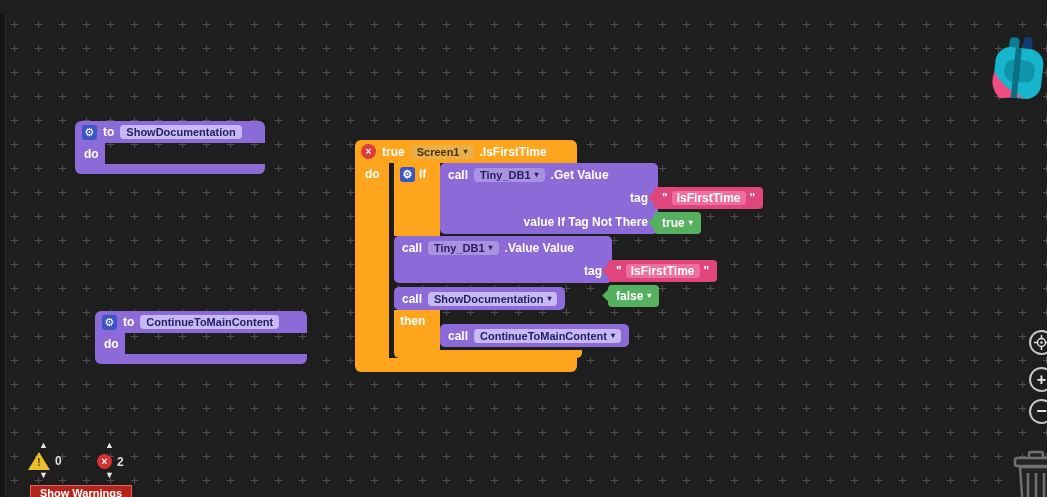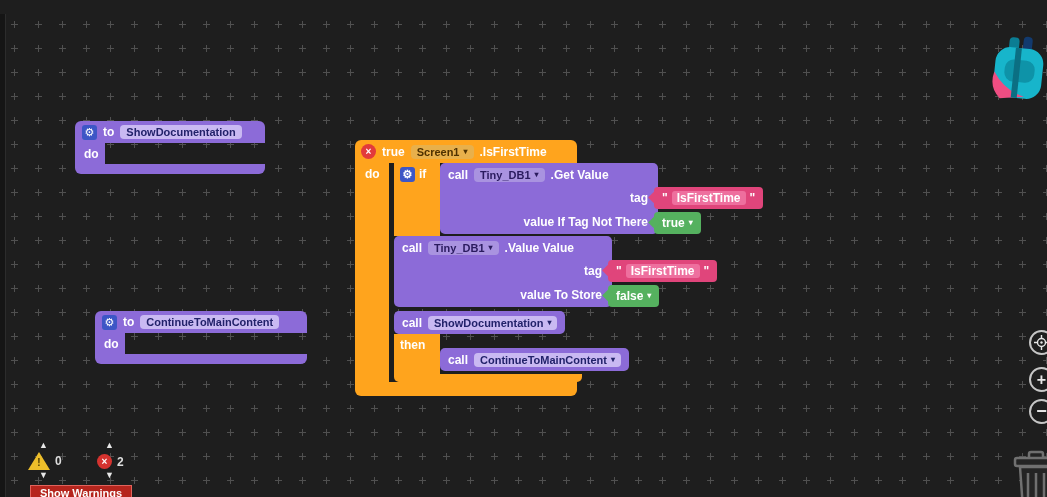--- a/index.html
+++ b/index.html
@@ -1078,23 +1078,20 @@
                     <span class="kw">call</span>
                     <span class="field purf">
                       <span>Tiny_DB1</span>
                       <span class="arrow">▾</span>
                     </span>
                     <span class="kw">.Value Value</span>
                   </div>
                   <div class="c-param">
                     <span class="kw">tag</span>
                   </div>
-                  <div class="c-param">
-                    <span class="kw">value To Store</span>
-                  </div>
                 </div>
                 <div class="valblk pinkblk v-tag">
                   <span>"</span>
                   <span class="txtfield">IsFirstTime</span>
                   <span>"</span>
                 </div>
                 <div class="valblk greenblk v-val">
                   <span>false</span>
                   <span class="arrow">▾</span>
                 </div>

